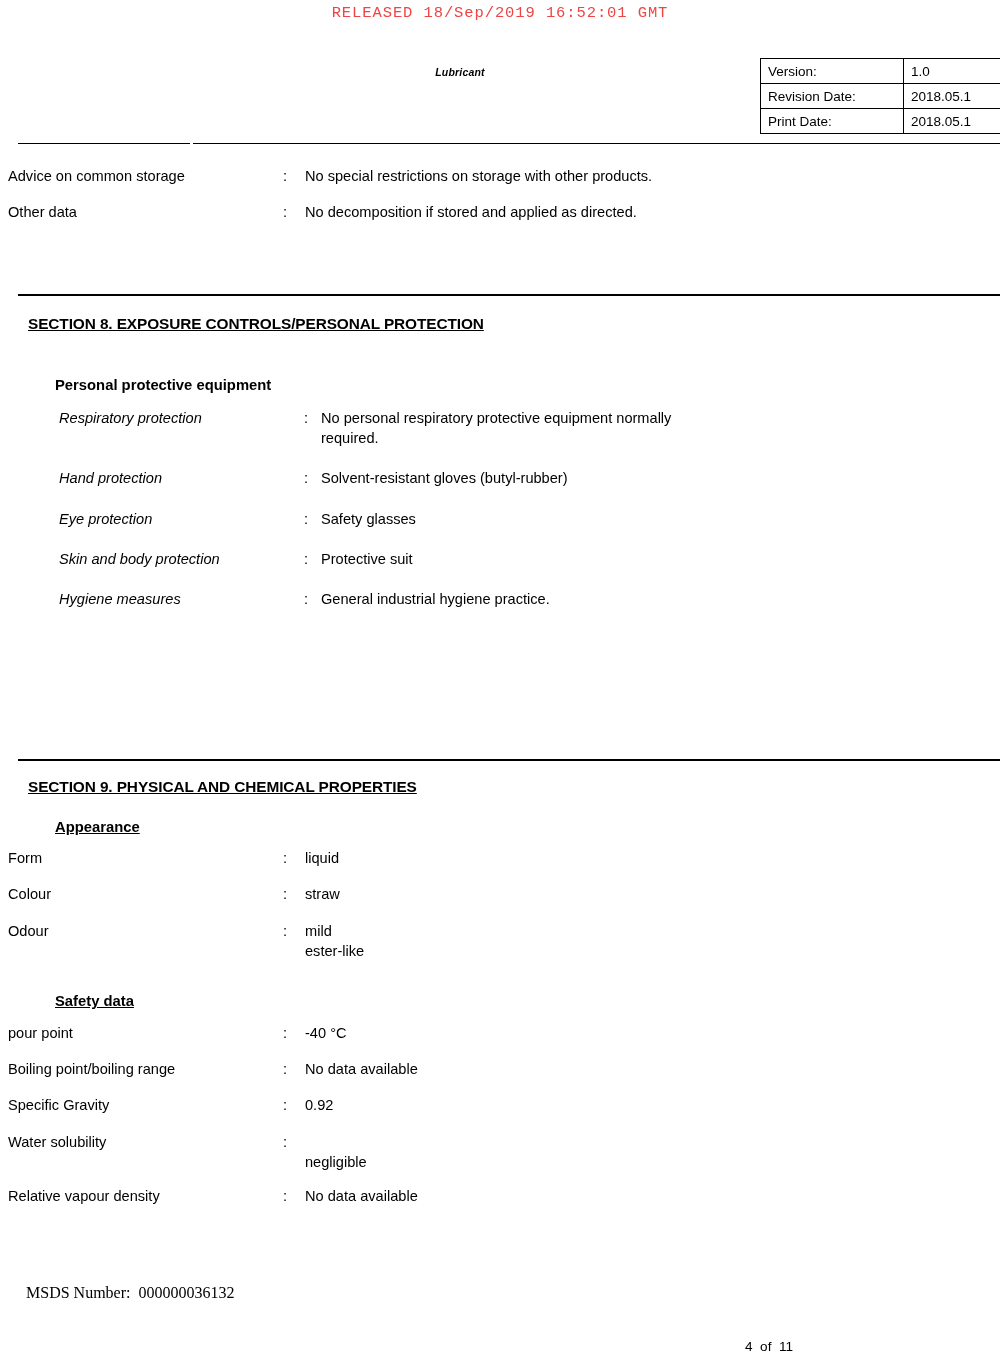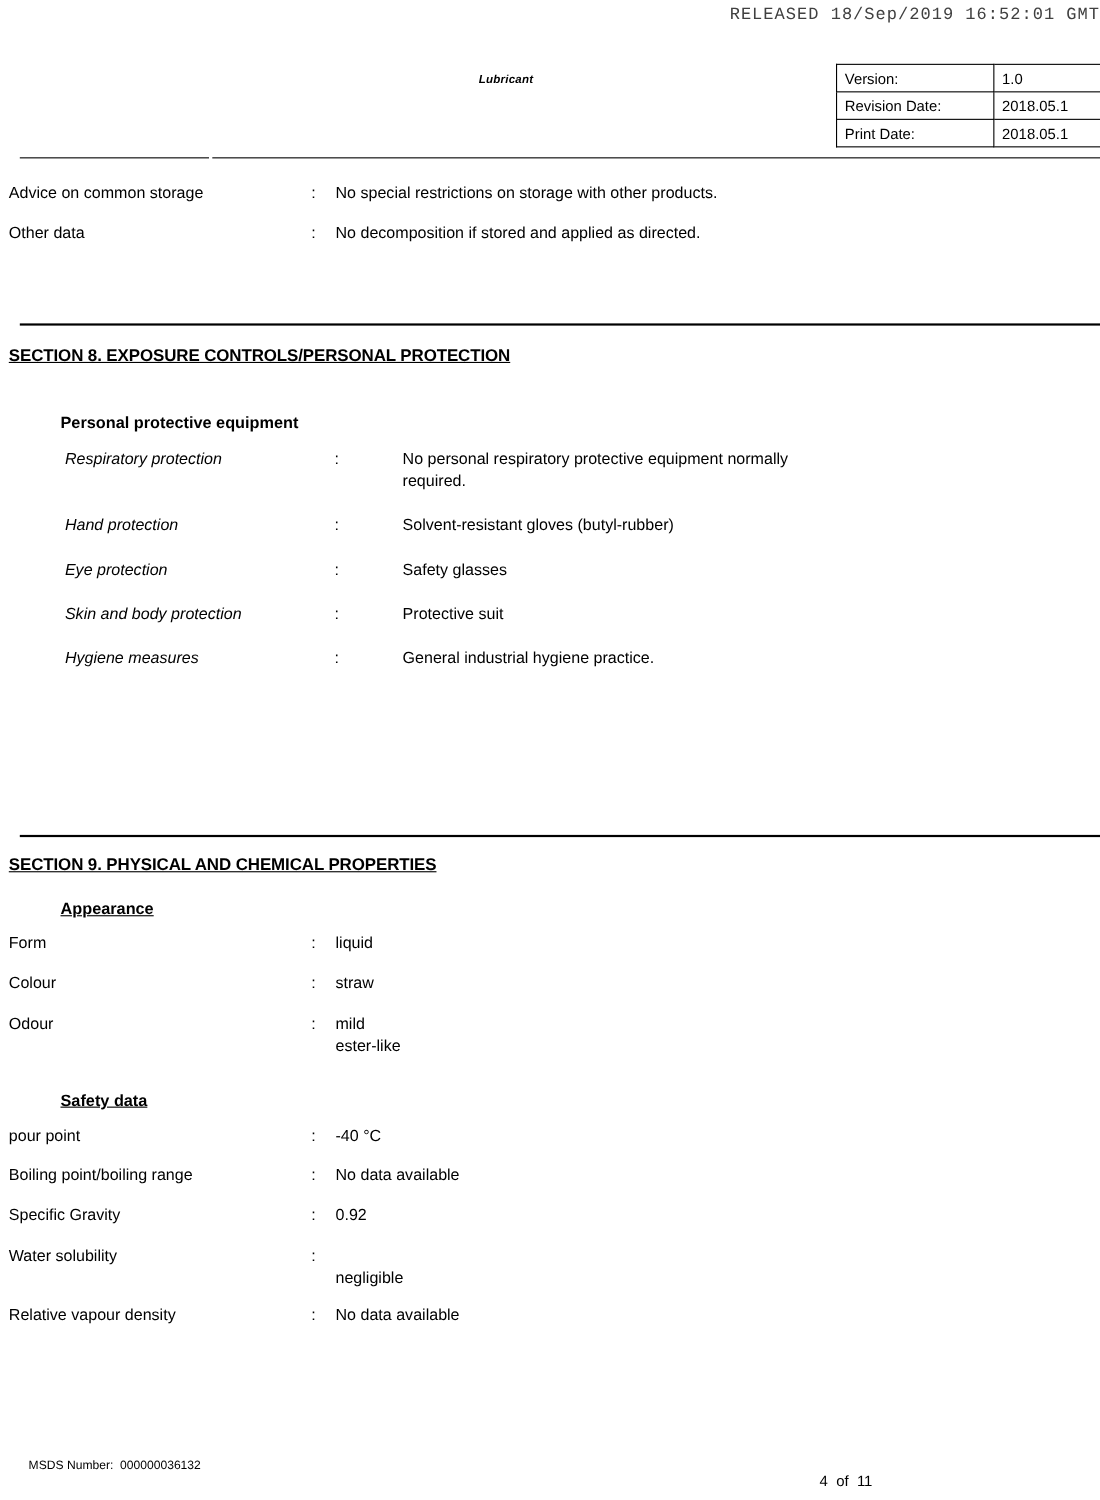--- a/index.html
+++ b/index.html
@@ -15,25 +15,25 @@
     color: #000000;
     overflow: hidden;
   }
 
   
   .released-stamp {
     position: absolute;
     top: 4px;
     left: 0;
     width: 1000px;
-    text-align: right;
+    text-align: center;
     font-family: "Liberation Mono", monospace;
     font-size: 15.5px;
     letter-spacing: 0.9px;
-    color: #404040;
+    color: #ef4444;
     white-space: pre;
   }
 
   
   .header-zone {
     position: absolute;
     top: 58px;
     left: 0;
     width: 1000px;
     height: 86px;
@@ -124,58 +124,59 @@
   .row .r-value {
     position: absolute;
     font-size: 14.6px;
     line-height: 1.34;
     white-space: pre-line;
   }
 
   
   .s8 .r-label { left: 59px; font-style: italic; }
   .s8 .r-colon { left: 304px; }
-  .s8 .r-value { left: 321px; width: 520px; margin-left: 45px; }
+  .s8 .r-value { left: 321px; width: 520px; }
 
   .s9 .r-label { left: 8px; }
   .s9 .r-colon { left: 283px; }
   .s9 .r-value { left: 305px; width: 520px; }
 
   
   .section-rule {
     position: absolute;
     left: 18px;
     width: 982px;
     height: 0;
     border-top: 2.4px solid #000000;
   }
   .section-heading {
     position: absolute;
-    left: 8px;
+    left: 28px;
     font-size: 15.4px;
     font-weight: bold;
     text-decoration: underline;
     letter-spacing: -0.1px;
     white-space: nowrap;
   }
   .sub-heading {
     position: absolute;
     font-size: 14.8px;
     font-weight: bold;
     white-space: nowrap;
   }
   .sub-heading.underlined { text-decoration: underline; }
 
   
   .footer-msds {
     position: absolute;
     left: 26px;
-    top: 1326px;
-    font-size: 11px;
+    top: 1284px;
+    font-size: 16px;
     white-space: pre;
+    font-family: Liberation Serif, serif;
   }
   .footer-page {
     position: absolute;
     left: 745px;
     top: 1339px;
     font-size: 13.6px;
     white-space: pre;
   }
 </style>
 </head>

